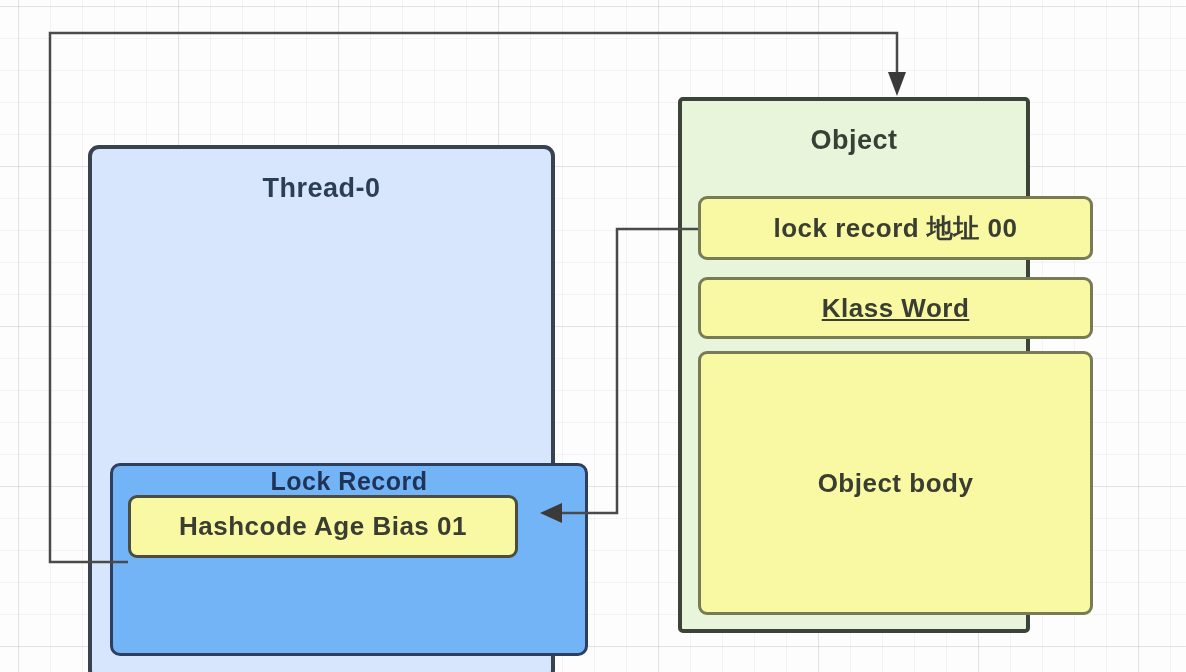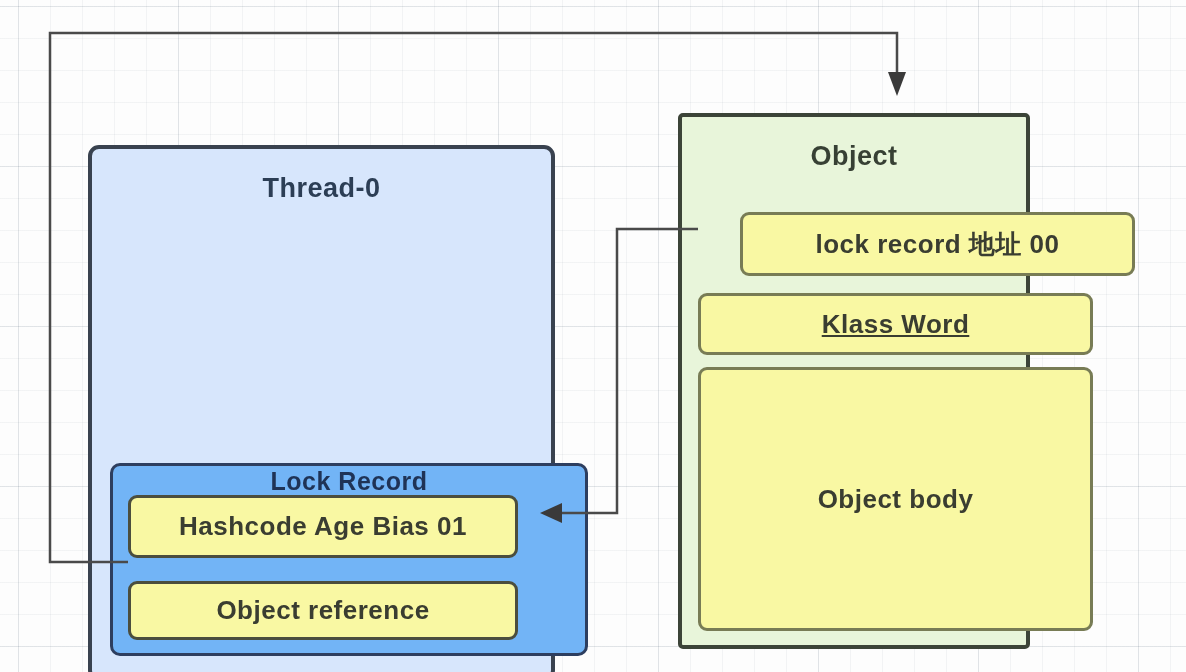--- a/index.html
+++ b/index.html
@@ -76,28 +76,28 @@
     border-radius:9px;
     font-weight:bold;font-size:26px;color:var(--cell-text);
     letter-spacing:0.5px;
     white-space:nowrap;
   }
   .lr-cell{border:3px solid var(--yellow-border-dark);width:390px;left:15px;}
   .cell-hashcode{top:29px;height:63px;}
   .cell-objref{top:115px;height:59px;}
 
   .object-box{
-    left:678px;top:113px;width:352px;height:536px;
+    left:678px;top:97px;width:352px;height:536px;
     background:var(--object-fill);
     border:4px solid var(--object-border);
     border-radius:5px;
   }
   .object-title{top:24px;color:var(--object-title-text);}
   .ob-cell{border:3px solid var(--yellow-border-olive);width:395px;left:16px;}
-  .cell-markword{top:95px;height:64px;margin-left:42px;}
+  .cell-markword{top:95px;height:64px;}
   .cell-klass{top:176px;height:62px;text-decoration:underline;}
   .cell-body{top:250px;height:264px;}
 </style>
 </head>
 <body>
 
 <div class="canvas">
 
   <svg class="wires" width="1186" height="672" viewBox="0 0 1186 672" xmlns="http://www.w3.org/2000/svg">
 
@@ -107,21 +107,20 @@
     <path class="wire" d="M 698 229 L 617 229 L 617 513 L 559 513"></path>
     <polygon class="head" points="540,513 562,503 562,523"></polygon>
   </svg>
 
   <div class="node thread-box">
     <div class="box-title thread-title">Thread-0</div>
 
     <div class="lock-record">
       <div class="lr-title">Lock Record</div>
       <div class="cell lr-cell cell-hashcode">Hashcode Age Bias 01</div>
-      <div class="cell lr-cell cell-objref">Object reference</div>
     </div>
   </div>
 
   <div class="node object-box">
     <div class="box-title object-title">Object</div>
     <div class="cell ob-cell cell-markword">lock record 地址 00</div>
     <div class="cell ob-cell cell-klass">Klass Word</div>
     <div class="cell ob-cell cell-body">Object body</div>
   </div>
 

